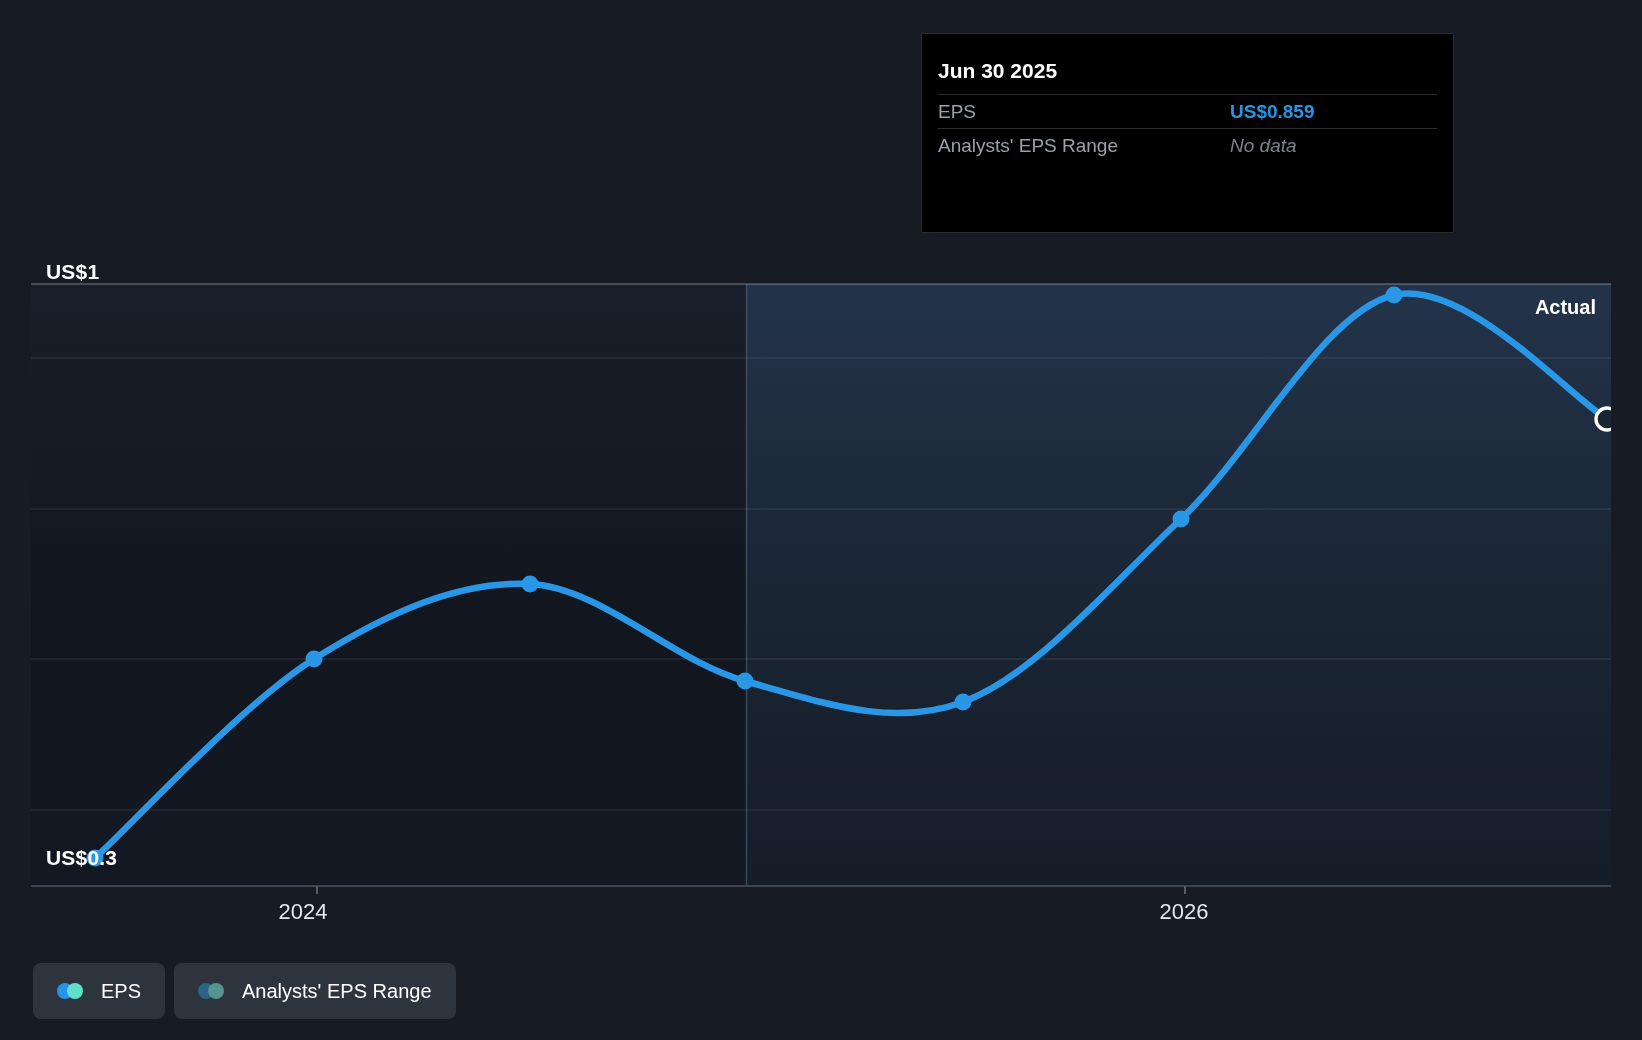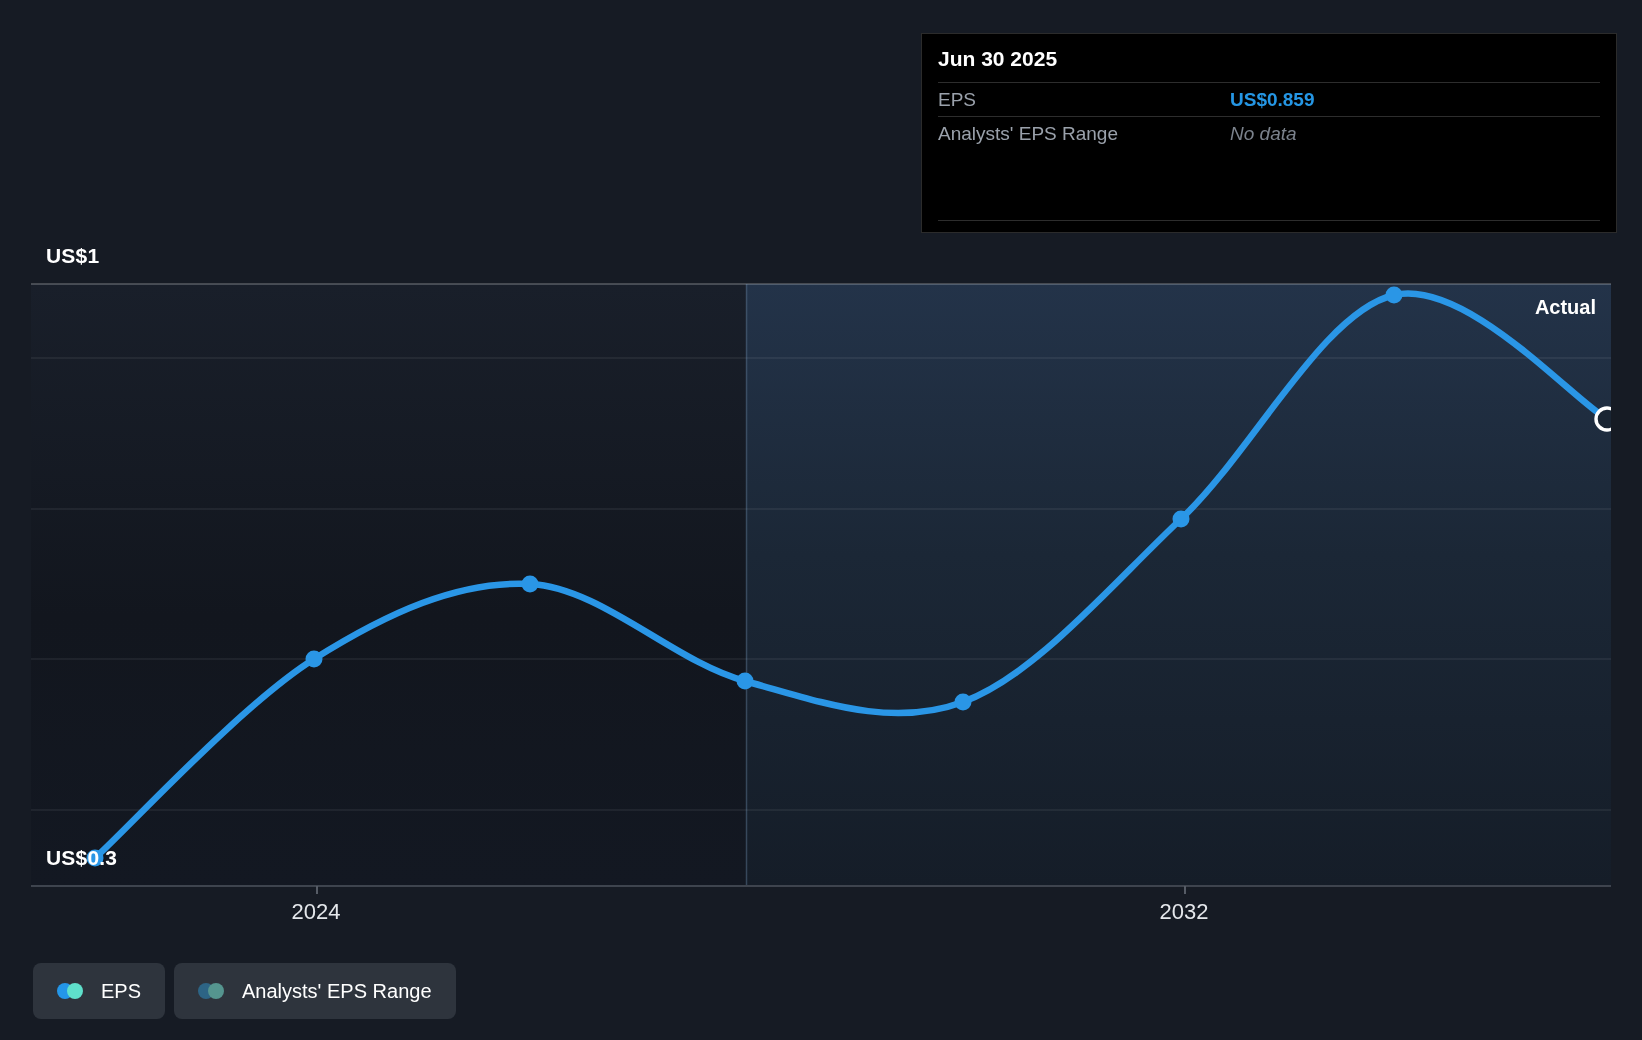--- a/index.html
+++ b/index.html
@@ -21,23 +21,23 @@
   .dot-ring{stroke:#ffffff;stroke-width:3.4;fill:#1a2533;}
 
   .lbl{position:absolute;color:#ffffff;white-space:nowrap;}
   .y-label{left:46px;font-size:21px;font-weight:600;letter-spacing:.2px;}
   .actual-label{right:46px;top:296px;font-size:20px;font-weight:600;}
   .x-label{position:absolute;top:899px;transform:translateX(-50%);
     color:#e4e7eb;font-size:22px;font-weight:400;}
 
   
   .tooltip{
-    position:absolute;left:921px;top:33px;width:696px;height:200px;
+    position:absolute;left:921px;top:33px;width:533px;height:200px;
     background:#000000;border:1px solid #2b2b2b;box-sizing:border-box;
-    padding:0 16px;color:#fff;
+    padding:12px 16px;color:#fff;
   }
   .tooltip .tt-title{height:48px;line-height:50px;font-size:21px;font-weight:700;}
   .tooltip .tt-sep{height:0;border-top:1px solid #2d2d2d;}
   .tooltip .tt-row{height:33px;display:flex;align-items:center;font-size:19px;}
   .tooltip .tt-label{width:292px;color:#9aa1ab;}
   .tooltip .tt-value{font-weight:700;}
   .tooltip .tt-value.muted{font-weight:400;color:#7b828c;font-style:italic;}
   .tooltip .tt-spacer{height:70px;}
 
   
@@ -95,28 +95,28 @@
         <circle cx="1394" cy="295" r="8.5" fill="#2a96e6"></circle>
         <circle cx="1607" cy="419" r="11" class="dot-ring"></circle>
       </g>
     <g id="g-axis">
         <line x1="31" x2="1611" y1="886" y2="886" class="axisline"></line>
         <line x1="317" x2="317" y1="886" y2="894" class="tick"></line>
         <line x1="1185" x2="1185" y1="886" y2="894" class="tick"></line>
       </g>
   </svg>
 
-  <div class="lbl y-label" style="top:244px">US$1</div>
+  <div class="lbl y-label" style="top:260px">US$1</div>
   <div class="lbl y-label" style="top:846px">US$0.3</div>
 
   <div class="lbl actual-label">Actual</div>
 
   <div id="x-labels">
-      <div class="x-label" style="left: 316px; top: 899px;">2024</div>
-      <div class="x-label" style="left: 1184px; top: 899px;">2032</div>
+      <div class="x-label" style="left: 303px; top: 899px;">2024</div>
+      <div class="x-label" style="left: 1184px; top: 899px;">2026</div>
     </div>
 
   <div class="tooltip">
     <div class="tt-title">Jun 30 2025</div>
     <div class="tt-sep"></div>
     <div class="tt-row">
       <span class="tt-label">EPS</span>
       <span class="tt-value" style="color: rgb(37, 150, 228);">US$0.859</span>
     </div>
     <div class="tt-sep"></div>

